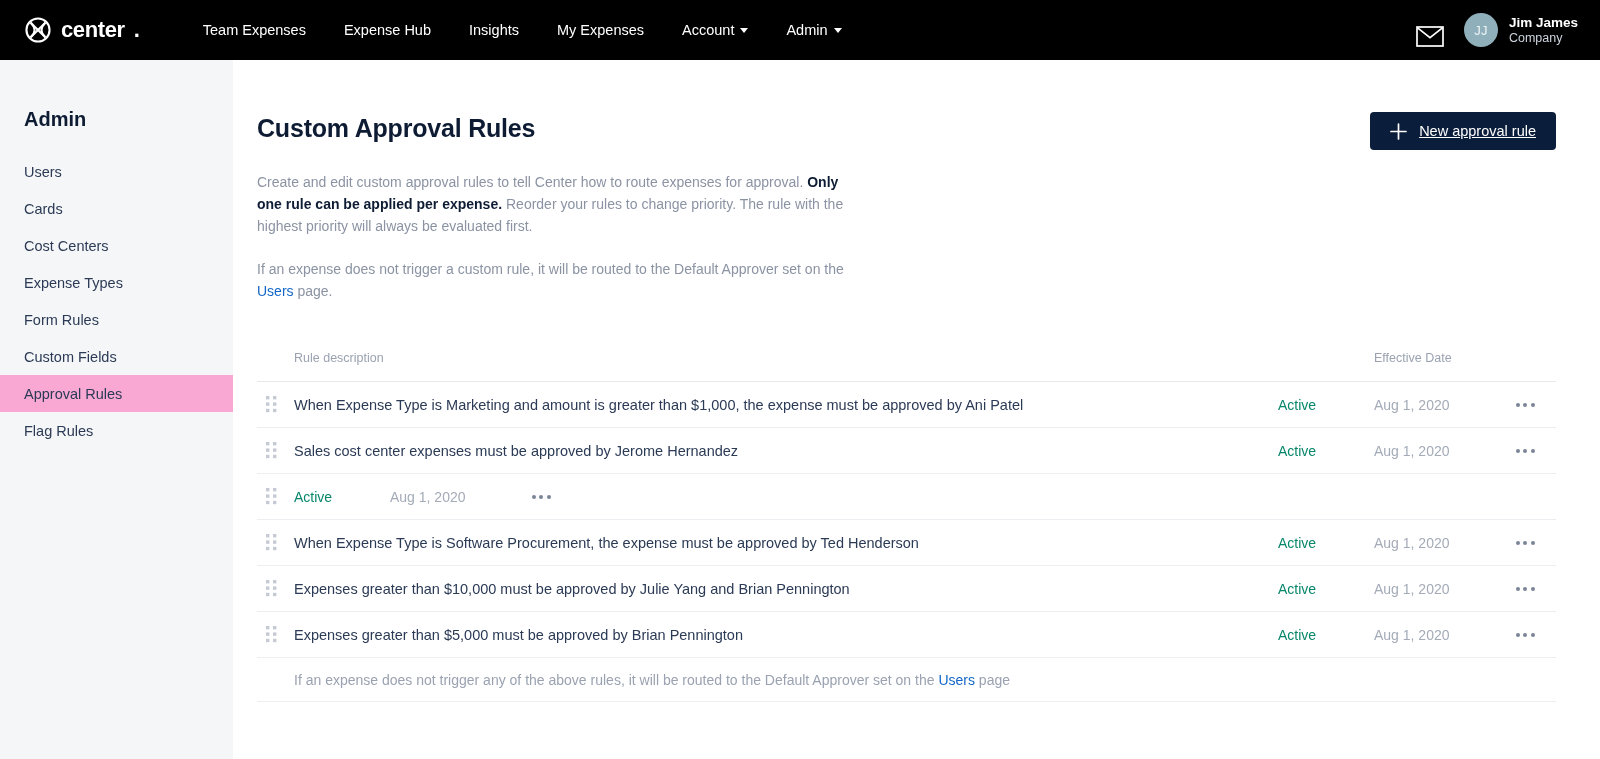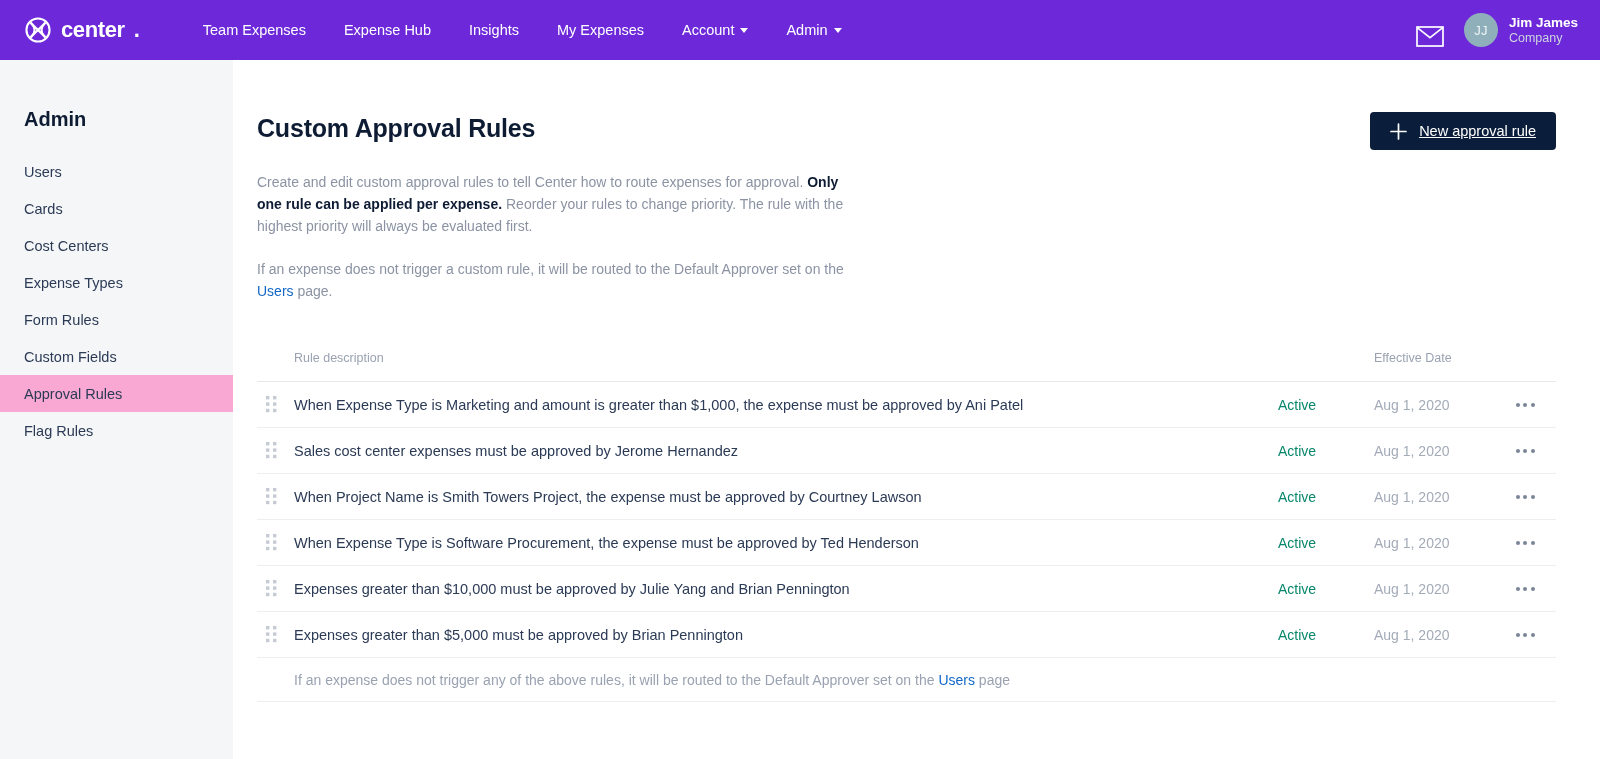--- a/index.html
+++ b/index.html
@@ -10,21 +10,21 @@
     overflow: hidden;
     font-family: "Liberation Sans", sans-serif;
     background: #ffffff;
     color: #0d1b33;
   }
 
   
   .topnav {
     position: relative;
     height: 60px;
-    background: #6d28d9;
+    background: #000000;
     display: flex;
     align-items: center;
     padding: 0 22px 0 24px;
   }
   .logo {
     display: flex;
     align-items: center;
     gap: 9px;
     margin-right: 44px;
   }
@@ -438,21 +438,20 @@
               <g fill="#c5cad4">
                 <rect x="0" y="0" width="3.4" height="3.4"></rect>
                   <rect x="7" y="0" width="3.4" height="3.4"></rect>
                 <rect x="0" y="6.4" width="3.4" height="3.4"></rect>
                   <rect x="7" y="6.4" width="3.4" height="3.4"></rect>
                 <rect x="0" y="12.8" width="3.4" height="3.4"></rect>
                   <rect x="7" y="12.8" width="3.4" height="3.4"></rect>
               </g>
             </svg>
           </div>
-          <div class="col-desc td-desc">When Project Name is Smith Towers Project, the expense must be approved by Courtney Lawson</div>
           <div class="col-status td-status">Active</div>
           <div class="col-date td-date">Aug 1, 2020</div>
           <div class="col-menu">
             <div class="row-menu">
                 <i></i>
                 <i></i>
                 <i></i>
               </div>
           </div>
         </div>

